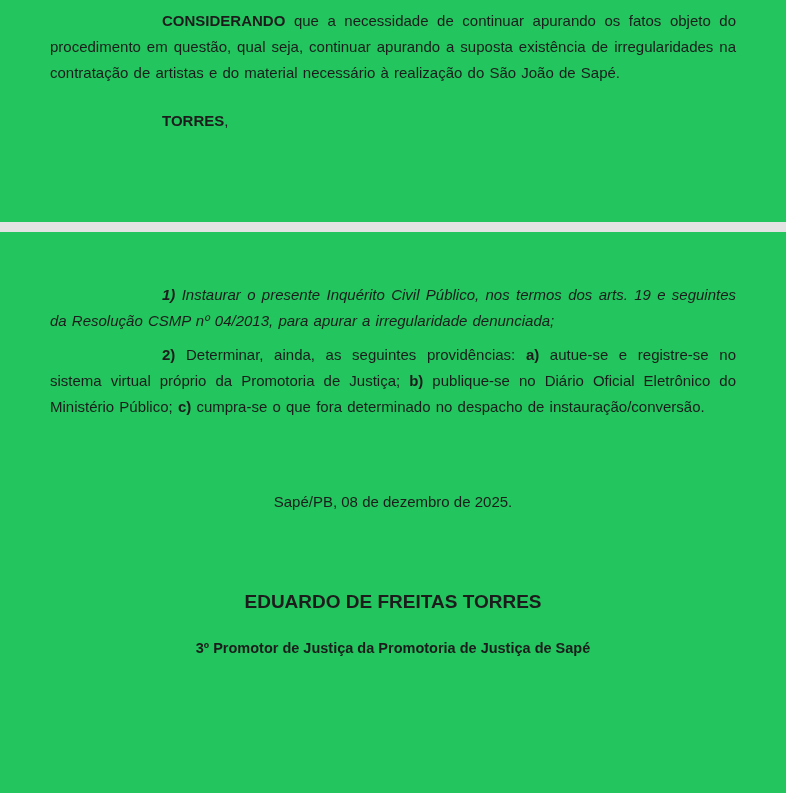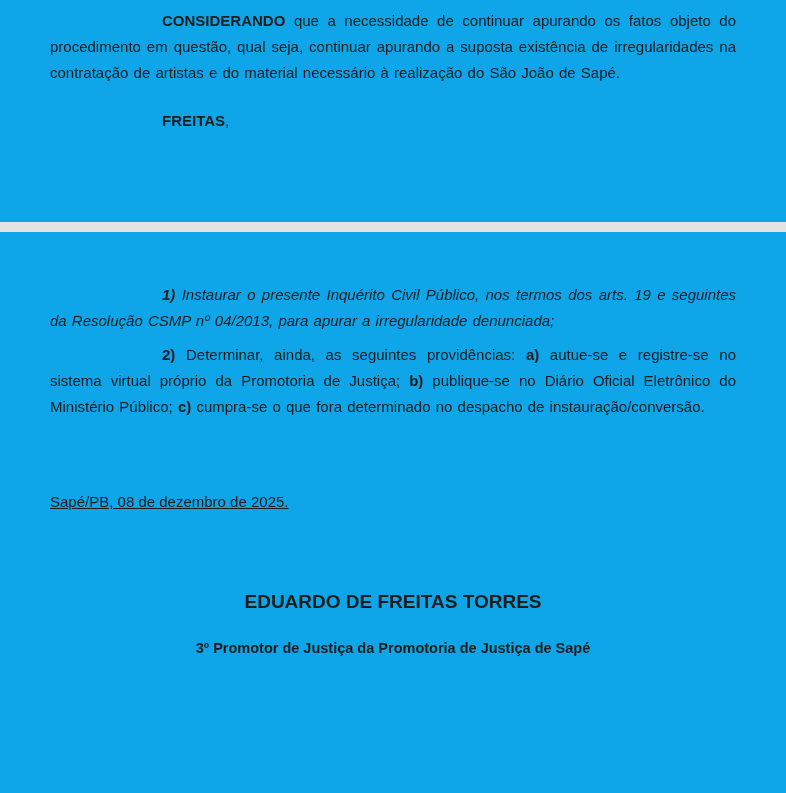--- a/index.html
+++ b/index.html
@@ -34,23 +34,22 @@
     height: 10px;
     margin: 88px -50px 0 -50px; 
   }
 
   .item-1 { margin-top: 50px; font-style: italic; }
   .item-2 { margin-top: 8px; }
   .closing-line { margin-top: 21px; }
 
   .dateline {
     margin-top: 69px;
-    text-align: left;
+    text-align: center;
     word-spacing: normal;
-    text-decoration: underline;
   }
 
   .sig-name {
     margin-top: 74px;
     text-align: center;
     font-weight: bold;
     font-size: 19px;
     text-indent: 0;
     word-spacing: normal;
   }
@@ -59,25 +58,25 @@
     text-align: center;
     font-weight: bold;
     font-size: 14.5px;
     text-indent: 0;
     word-spacing: normal;
   }
 </style>
 </head>
 <body>
 
-<div class="page" style="background: #0ea5e9; color: rgb(28, 28, 28);">
+<div class="page" style="background: #22c55e; color: rgb(28, 28, 28);">
 
   <p class="para justify indent"><span class="bold">CONSIDERANDO</span><span> que a necessidade de continuar apurando os fatos objeto do procedimento em questão, qual seja, continuar apurando a suposta existência de irregularidades na contratação de artistas e do material necessário à realização do São João de Sapé.</span></p>
 
-  <p class="para indent resolve-line"><span class="bold">FREITAS</span><span>,</span></p>
+  <p class="para indent resolve-line"><span class="bold">TORRES</span><span>,</span></p>
 
   <div class="scan-band" style="background: rgb(227, 227, 227);"></div>
 
   <p class="para justify indent item-1"><span class="bold">1)</span><span> Instaurar o presente Inquérito Civil Público, nos termos dos arts. 19 e seguintes da Resolução CSMP nº 04/2013, para apurar a irregularidade denunciada;</span></p>
 
   <p class="para justify indent item-2"><span class="bold">2)</span><span> Determinar, ainda, as seguintes providências: </span><span class="bold">a)</span><span> autue-se e registre-se no sistema virtual próprio da Promotoria de Justiça; </span><span class="bold">b)</span><span> publique-se no Diário Oficial Eletrônico do Ministério Público; </span><span class="bold">c)</span><span> cumpra-se o que fora determinado no despacho de instauração/conversão.</span></p>
 
 
   <p class="para dateline">Sapé/PB, 08 de dezembro de 2025.</p>
 

